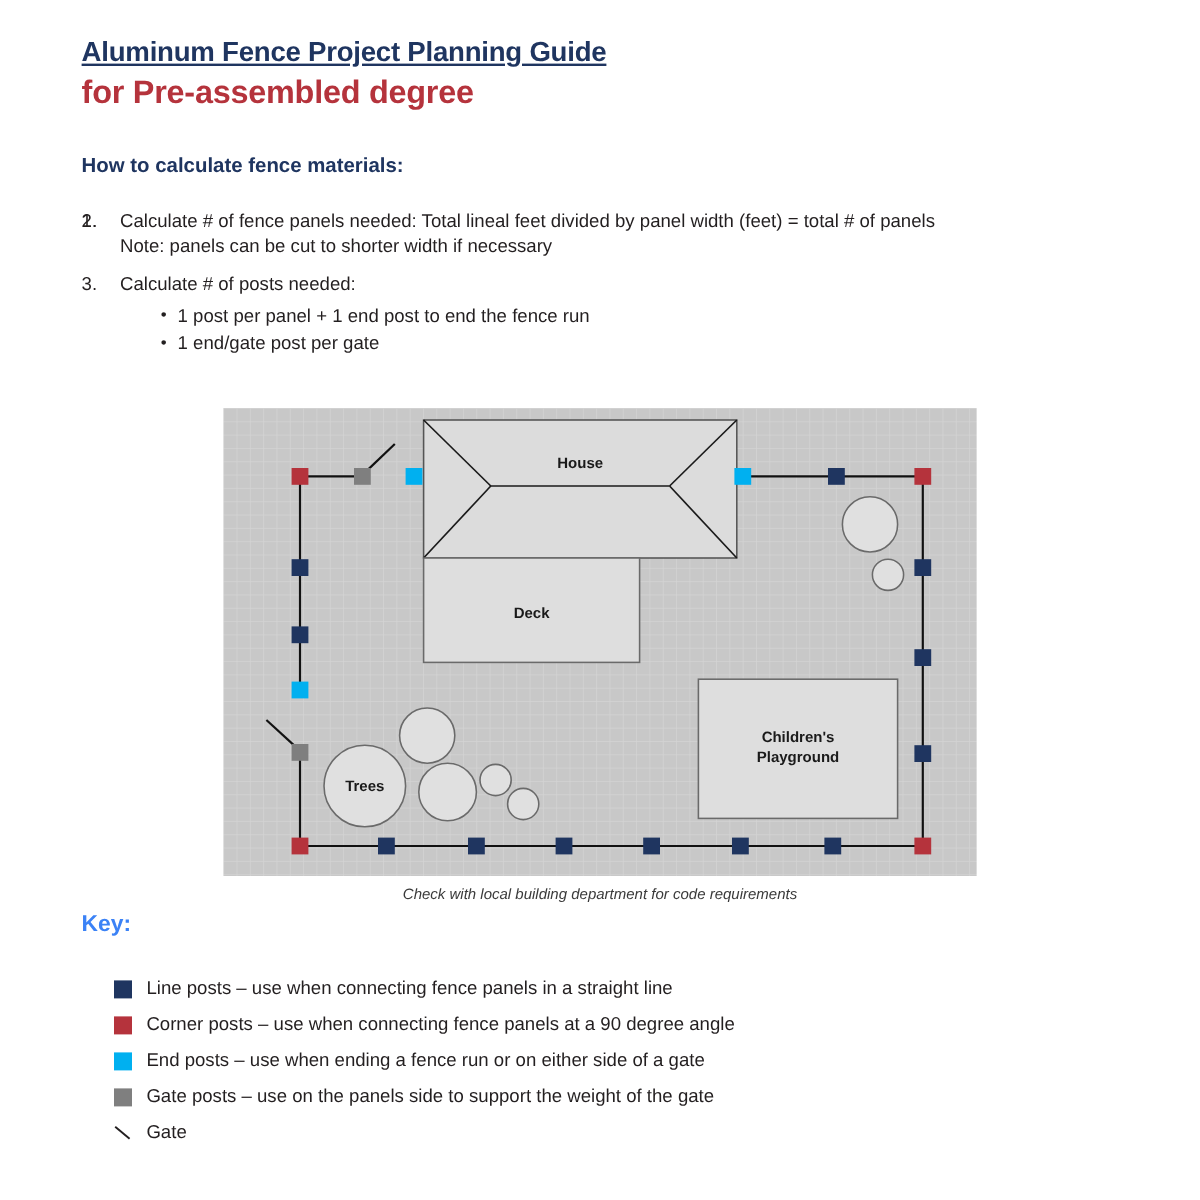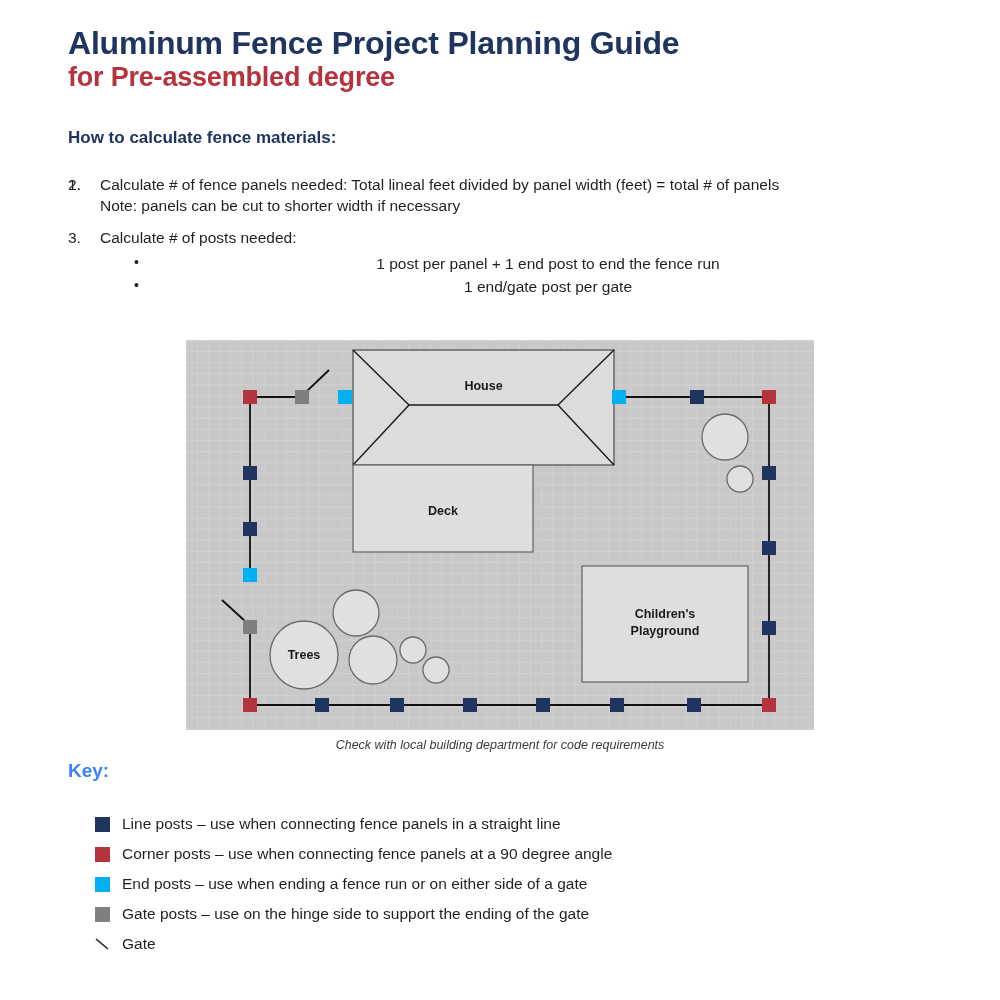--- a/index.html
+++ b/index.html
@@ -9,43 +9,43 @@
     font-family:"Liberation Sans",sans-serif;
     color:#231f20;
     position:relative;
     overflow:hidden;
   }
   .page{position:absolute;inset:0;}
 
   
   .title-block{position:absolute;left:68px;top:28px;}
   .title-1{
-    font-size:32px;font-weight:bold;color:#1f3560;
-    letter-spacing:-0.2px;line-height:30px;white-space:nowrap;
+    font-size:23px;font-weight:bold;color:#1f3560;
+    letter-spacing:-0.2px;line-height:30px;white-space:nowrap;text-decoration:underline;
   }
   .title-2{
     font-size:27px;font-weight:bold;color:#b5333c;
     letter-spacing:-0.2px;line-height:30px;margin-top:4px;white-space:nowrap;
   }
 
   
   .howto{position:absolute;left:68px;top:128px;width:880px;}
   .howto-head{
     font-size:17px;font-weight:bold;color:#1f3560;margin-bottom:26px;
   }
   .steps{list-style:none;margin:0;padding:0;}
   .step{
     position:relative;padding-left:32px;font-size:15.5px;line-height:21px;
     margin-bottom:11px;color:#231f20;
   }
   .step .num{position:absolute;left:0;top:0;width:24px;text-align:left;}
   .step .sub{display:block;}
   .bullets{list-style:none;margin:4px 0 0 0;padding:0 0 0 34px;}
   .bullets li{
-    position:relative;font-size:15.5px;line-height:23px;padding-left:14px;text-align:center;
+    position:relative;font-size:15.5px;line-height:23px;padding-left:14px;
   }
   .bullets li::before{
     content:"\2022";position:absolute;left:0;top:-1px;font-size:14px;
   }
 
   
   .diagram-wrap{position:absolute;left:186px;top:340px;width:692px;height:390px;}
   .diagram-svg{display:block;width:628px;height:390px;}
   .caption{
     position:absolute;left:186px;top:738px;width:628px;text-align:center;
@@ -172,21 +172,21 @@
         <li class="key-row">
           <span class="key-swatch">
             <span class="sw-box" style="background: rgb(0, 176, 240);"></span>
           </span>
           <span class="key-label">End posts – use when ending a fence run or on either side of a gate</span>
         </li>
         <li class="key-row">
           <span class="key-swatch">
             <span class="sw-box" style="background: rgb(127, 127, 127);"></span>
           </span>
-          <span class="key-label">Gate posts – use on the hinge side to support the ending of the gate</span>
+          <span class="key-label">Gate posts – use on the panels side to support the weight of the gate</span>
         </li>
         <li class="key-row">
           <span class="key-swatch">
             <svg class="sw-gate" viewBox="0 0 16 16">
               <line x1="2" y1="3" x2="14" y2="13" stroke="#231f20" stroke-width="1.6"></line>
             </svg>
           </span>
           <span class="key-label">Gate</span>
         </li>
       </ul>

